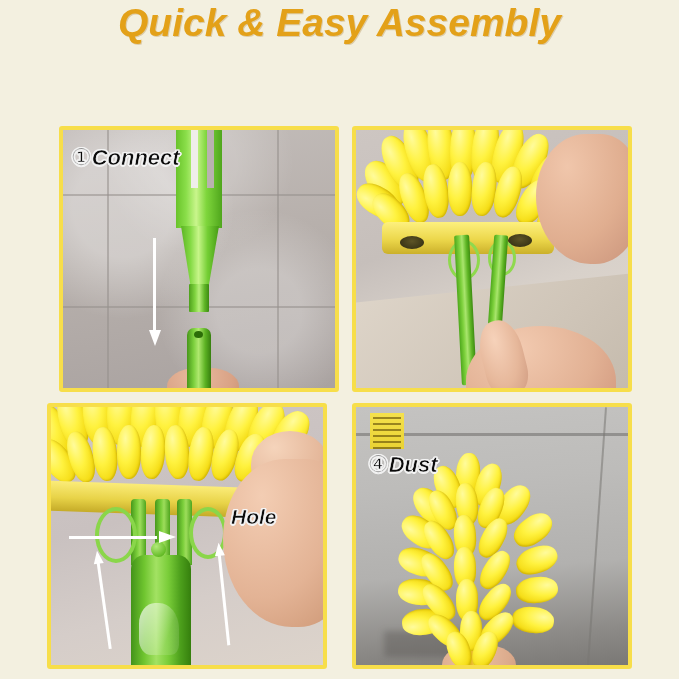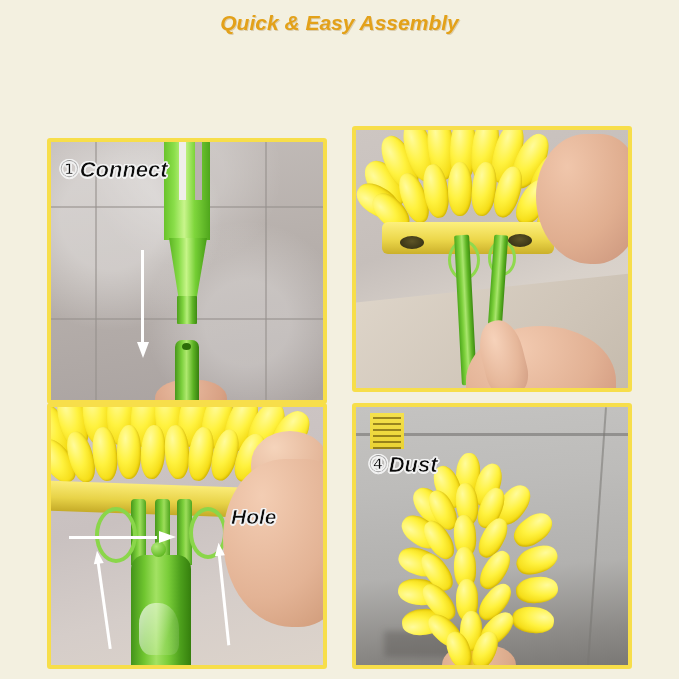--- a/index.html
+++ b/index.html
@@ -16,21 +16,21 @@
   }
 
   
   #header {
     position: absolute;
     left: 0; top: 0;
     width: 679px;
   }
   #page-title {
     text-align: center;
-    font-size: 21px;
+    font-size: 39px;
     font-weight: bold;
     font-style: italic;
     color: #e3a119;
     letter-spacing: 0px;
     margin: 6px 0 0 0;
     line-height: 34px;
     text-shadow: 1px 1px 0 rgba(150,100,10,.25);
   }
   .steplist {
     margin: 1px 0 0 0;
@@ -57,21 +57,21 @@
   }
   .panel {
     position: absolute;
     width: 272px;
     height: 258px;
     border: 4px solid #f7de4a;
     border-radius: 3px;
     overflow: hidden;
     box-sizing: content-box;
   }
-  #panel-1 { left: 0;   top: 0; margin-top: 12px; }
+  #panel-1 { left: 12px;   top: 0; }
   #panel-2 { left: 305px; top: 0; }
   #panel-3 { left: 0;   top: 277px; }
   #panel-4 { left: 305px; top: 277px; }
 
   .photo {
     position: absolute;
     inset: 0;
     overflow: hidden;
   }
 

